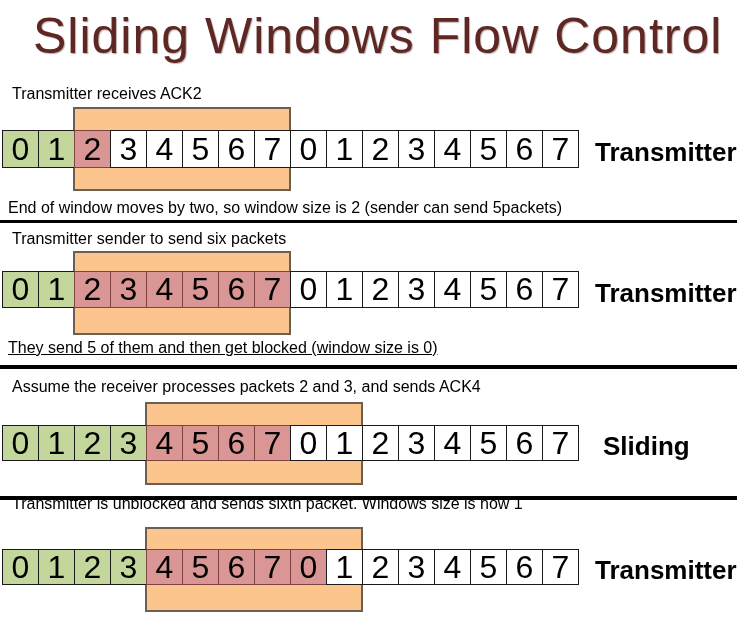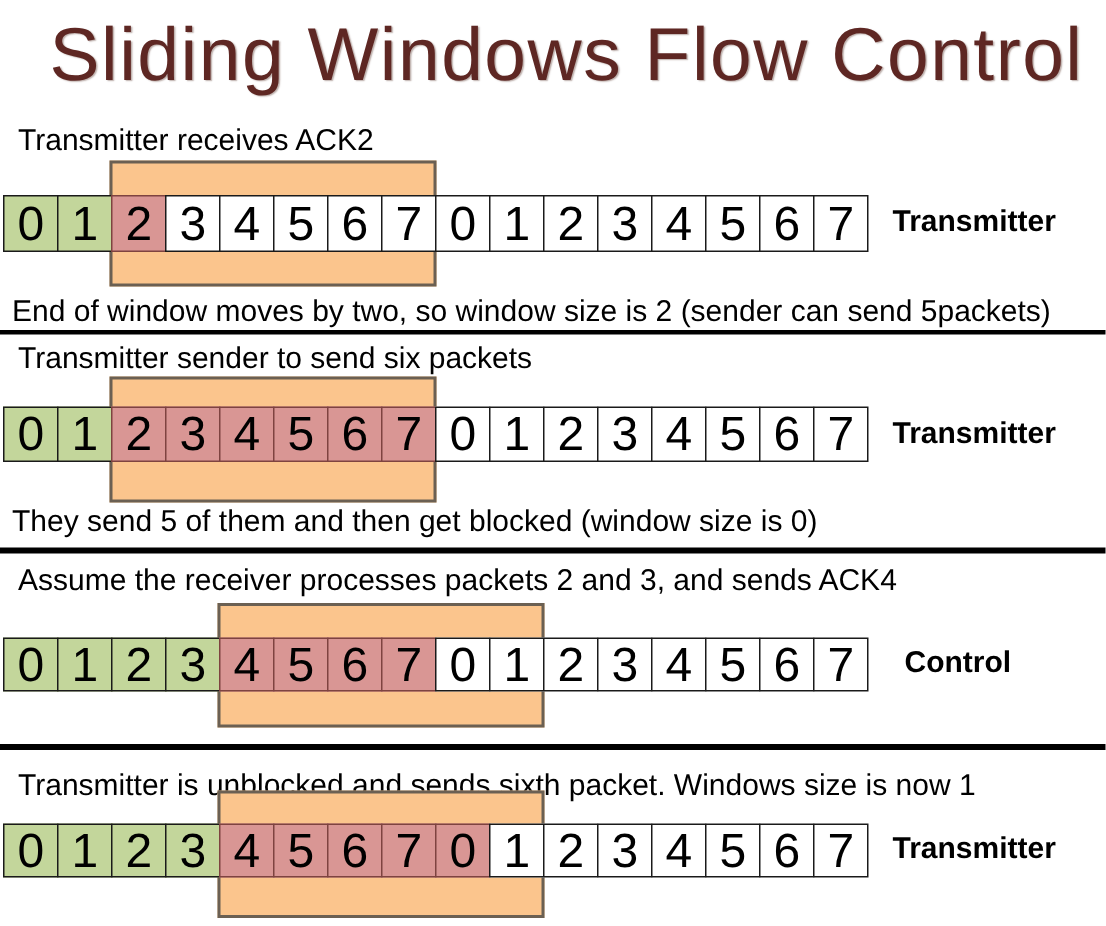--- a/index.html
+++ b/index.html
@@ -8,39 +8,39 @@
     background:#ffffff;font-family:"Liberation Sans",sans-serif;
   }
   #slide{position:absolute;inset:0;width:737px;height:617px;}
   .title{
     position:absolute;left:33px;top:8px;width:704px;
     font-size:50px;line-height:56px;letter-spacing:1px;font-weight:400;
     color:#5e2723;white-space:nowrap;
     text-shadow:1px 1px 1px rgba(60,20,10,0.35);
   }
   .caption,.footer{
-    position:absolute;font-size:20px;line-height:24px;color:#000;
+    position:absolute;font-size:16px;line-height:24px;color:#000;
     white-space:nowrap;
   }
   .window{
     position:absolute;background:#fbc58d;border:2px solid #6b6053;
     box-sizing:border-box;
   }
   .cellrow{position:absolute;left:2px;display:flex;}
   .cell{
     box-sizing:border-box;flex:0 0 37px;width:37px;
     border:1px solid #1a1a1a;margin-left:-1px;
     display:flex;align-items:center;justify-content:center;
     font-size:32px;color:#000;background:#fff;
   }
   .cell:first-child{margin-left:0;}
   .cell.green{background:#c3d69b;}
   .cell.red{background:#d99694;border-color:#7e4340;}
   .side-label{
-    position:absolute;font-size:20px;font-weight:bold;color:#000;
+    position:absolute;font-size:26px;font-weight:bold;color:#000;
     white-space:nowrap;
   }
   .divider{position:absolute;left:0;width:737px;background:#000;}
 </style>
 </head>
 <body>
 
 <div id="slide">
   <div class="title">Sliding Windows Flow Control</div>
   <div id="sections-root">
@@ -84,21 +84,21 @@
           <div class="cell white" style="height: 37px;">0</div>
           <div class="cell white" style="height: 37px;">1</div>
           <div class="cell white" style="height: 37px;">2</div>
           <div class="cell white" style="height: 37px;">3</div>
           <div class="cell white" style="height: 37px;">4</div>
           <div class="cell white" style="height: 37px;">5</div>
           <div class="cell white" style="height: 37px;">6</div>
           <div class="cell white" style="height: 37px;">7</div>
         </div>
         <div class="side-label" style="left: 595px; top: 277.5px;">Transmitter</div>
-        <div class="footer" style="left: 8px; top: 336px;">They send 5 of them and then get blocked (window size is 0)</div>
+        <div class="footer" style="left: 8px; top: 336px; text-decoration: underline;">They send 5 of them and then get blocked (window size is 0)</div>
         <div class="divider" style="top: 365px; height: 4px;"></div>
       </div>
       <div>
         <div class="caption" style="left: 12px; top: 375px; text-align: center;">Assume the receiver processes packets 2 and 3, and sends ACK4</div>
         <div class="window" style="left: 145px; top: 402px; width: 218px; height: 83px;"></div>
         <div class="cellrow" style="top: 425px; height: 36px;">
           <div class="cell green" style="height: 36px;">0</div>
           <div class="cell green" style="height: 36px;">1</div>
           <div class="cell green" style="height: 36px;">2</div>
           <div class="cell green" style="height: 36px;">3</div>
@@ -108,25 +108,25 @@
           <div class="cell red" style="height: 36px;">7</div>
           <div class="cell white" style="height: 36px;">0</div>
           <div class="cell white" style="height: 36px;">1</div>
           <div class="cell white" style="height: 36px;">2</div>
           <div class="cell white" style="height: 36px;">3</div>
           <div class="cell white" style="height: 36px;">4</div>
           <div class="cell white" style="height: 36px;">5</div>
           <div class="cell white" style="height: 36px;">6</div>
           <div class="cell white" style="height: 36px;">7</div>
         </div>
-        <div class="side-label" style="left: 603px; top: 431px;">Control</div>
+        <div class="side-label" style="left: 603px; top: 431px;">Sliding</div>
         <div class="divider" style="top: 496px; height: 4px;"></div>
       </div>
       <div>
-        <div class="caption" style="left: 12px; top: 492px; margin-top: 20px;">Transmitter is unblocked and sends sixth packet. Windows size is now 1</div>
+        <div class="caption" style="left: 12px; top: 492px;">Transmitter is unblocked and sends sixth packet. Windows size is now 1</div>
         <div class="window" style="left: 145px; top: 527px; width: 218px; height: 85px;"></div>
         <div class="cellrow" style="top: 549px; height: 36px;">
           <div class="cell green" style="height: 36px;">0</div>
           <div class="cell green" style="height: 36px;">1</div>
           <div class="cell green" style="height: 36px;">2</div>
           <div class="cell green" style="height: 36px;">3</div>
           <div class="cell red" style="height: 36px;">4</div>
           <div class="cell red" style="height: 36px;">5</div>
           <div class="cell red" style="height: 36px;">6</div>
           <div class="cell red" style="height: 36px;">7</div>

